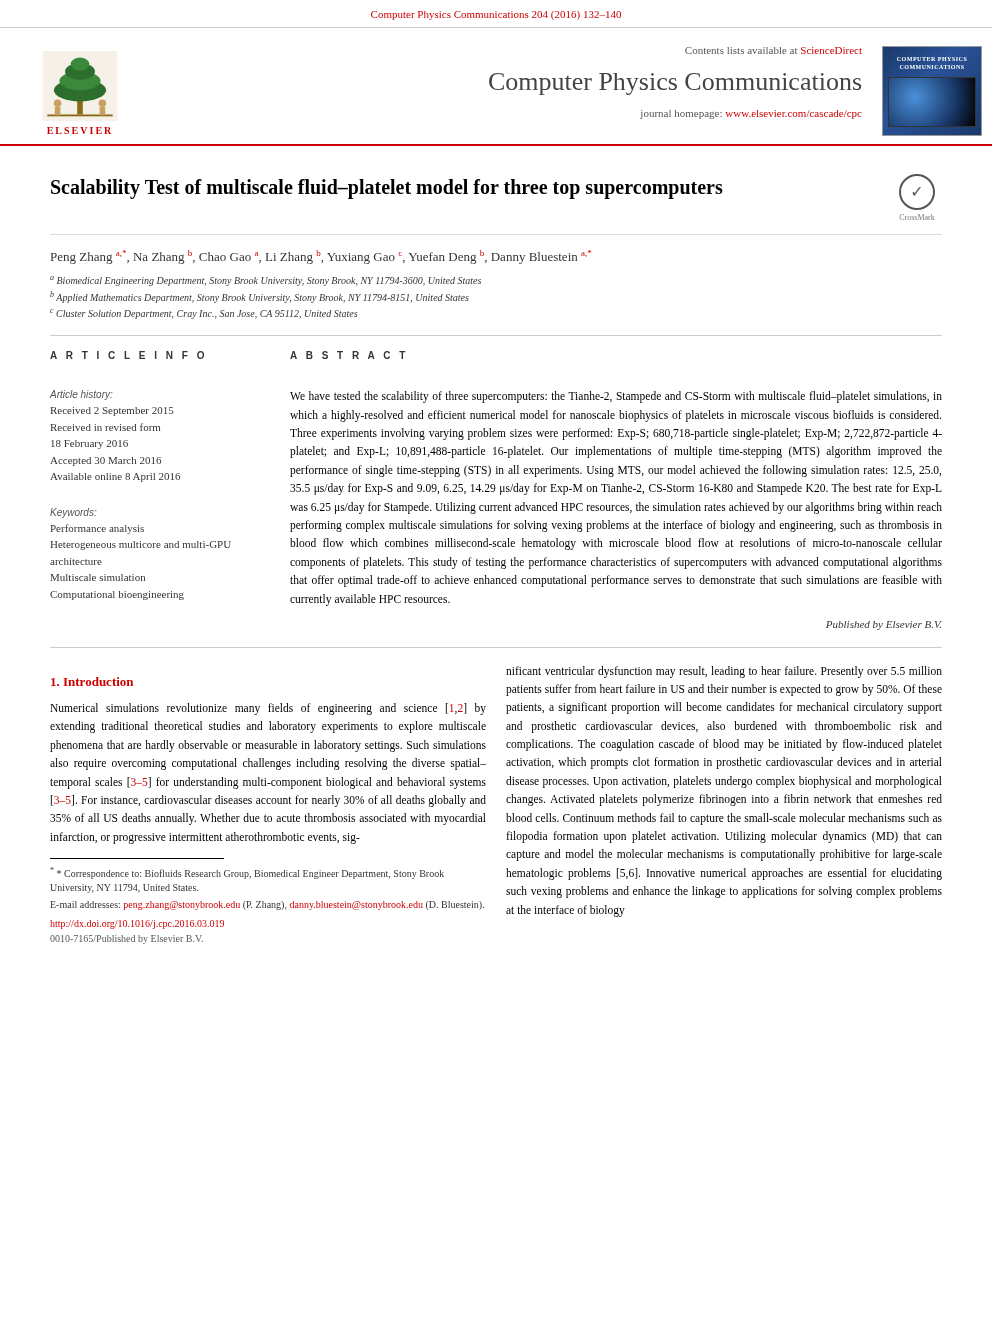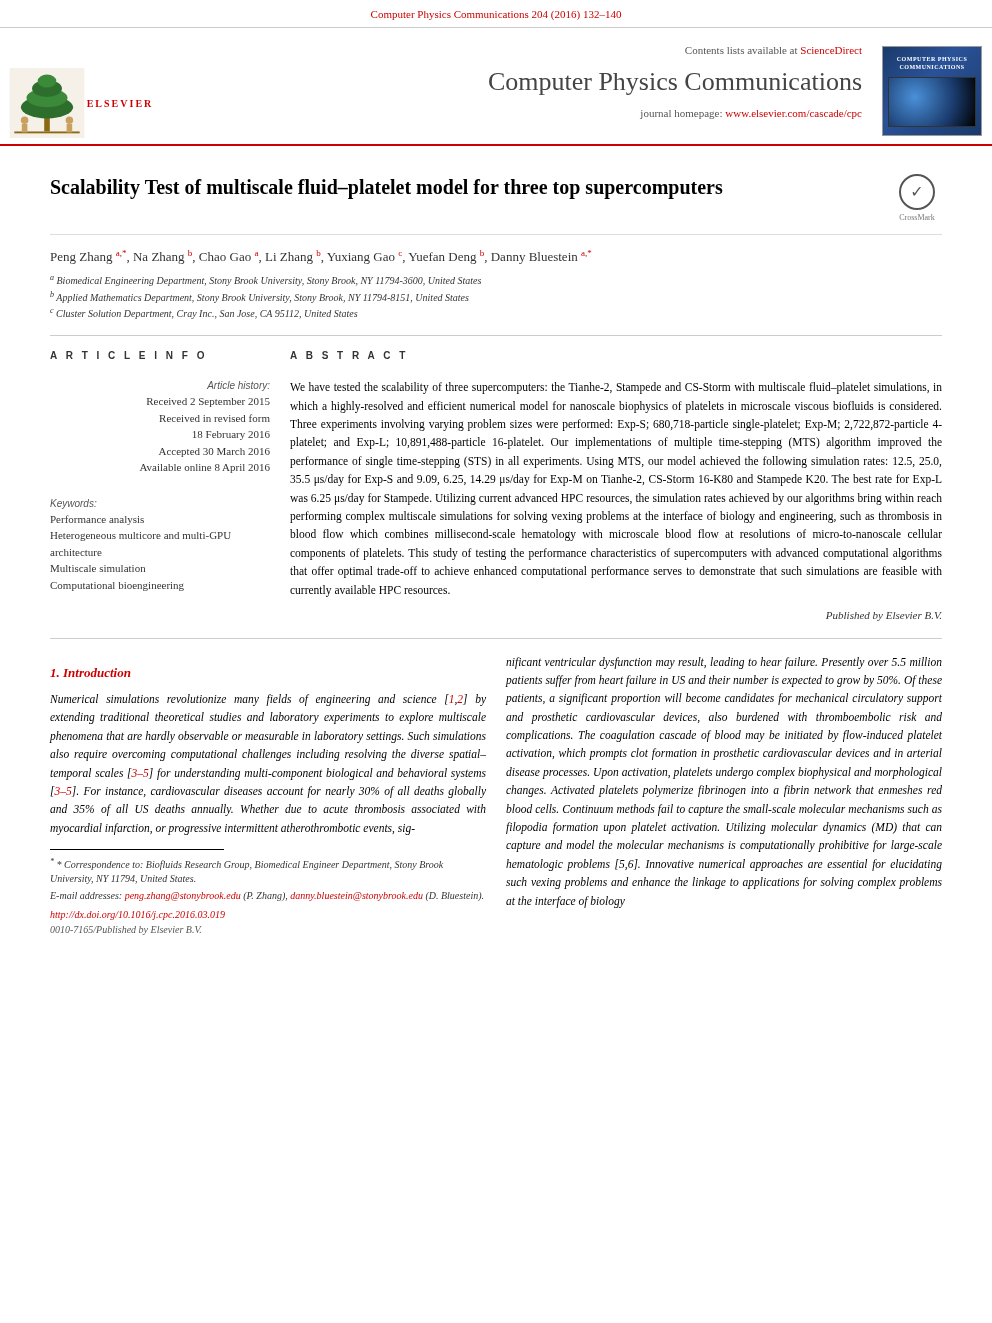--- a/index.html
+++ b/index.html
@@ -28,21 +28,21 @@
     .header-left {
       width: 160px;
       display: flex;
       flex-direction: column;
       align-items: center;
       justify-content: flex-end;
       padding-bottom: 6px;
     }
     .elsevier-logo {
       display: flex;
-      flex-direction: row;
+      flex-direction: column;
       align-items: center;
     }
     .elsevier-tree {
       width: 80px;
       height: 70px;
     }
     .elsevier-text {
       font-size: 10px;
       font-weight: bold;
       color: #c00;
@@ -189,26 +189,25 @@
       flex-shrink: 0;
     }
     .abstract-col {
       flex: 1;
     }
     .section-label {
       font-size: 10px;
       letter-spacing: 3px;
       font-weight: bold;
       color: #333;
-      margin-bottom: 15px;
+      margin-bottom: 24px;
       font-family: Arial, sans-serif;
     }
     .info-item {
       margin-bottom: 16px;
-      text-align: right;
     }
     .info-item-label {
       font-size: 10px;
       font-style: italic;
       color: #555;
       font-family: Arial, sans-serif;
     }
     .info-item-value {
       font-size: 11px;
       color: #333;
@@ -241,21 +240,20 @@
       font-style: italic;
     }
     .divider-line {
       border: none;
       border-top: 1px solid #ccc;
       margin: 14px 0;
     }
     .intro-section {
       display: flex;
       gap: 20px;
-      font-style: italic;
     }
     .intro-left {
       flex: 1;
     }
     .intro-right {
       flex: 1;
     }
     .section-heading {
       font-size: 13px;
       font-weight: bold;

